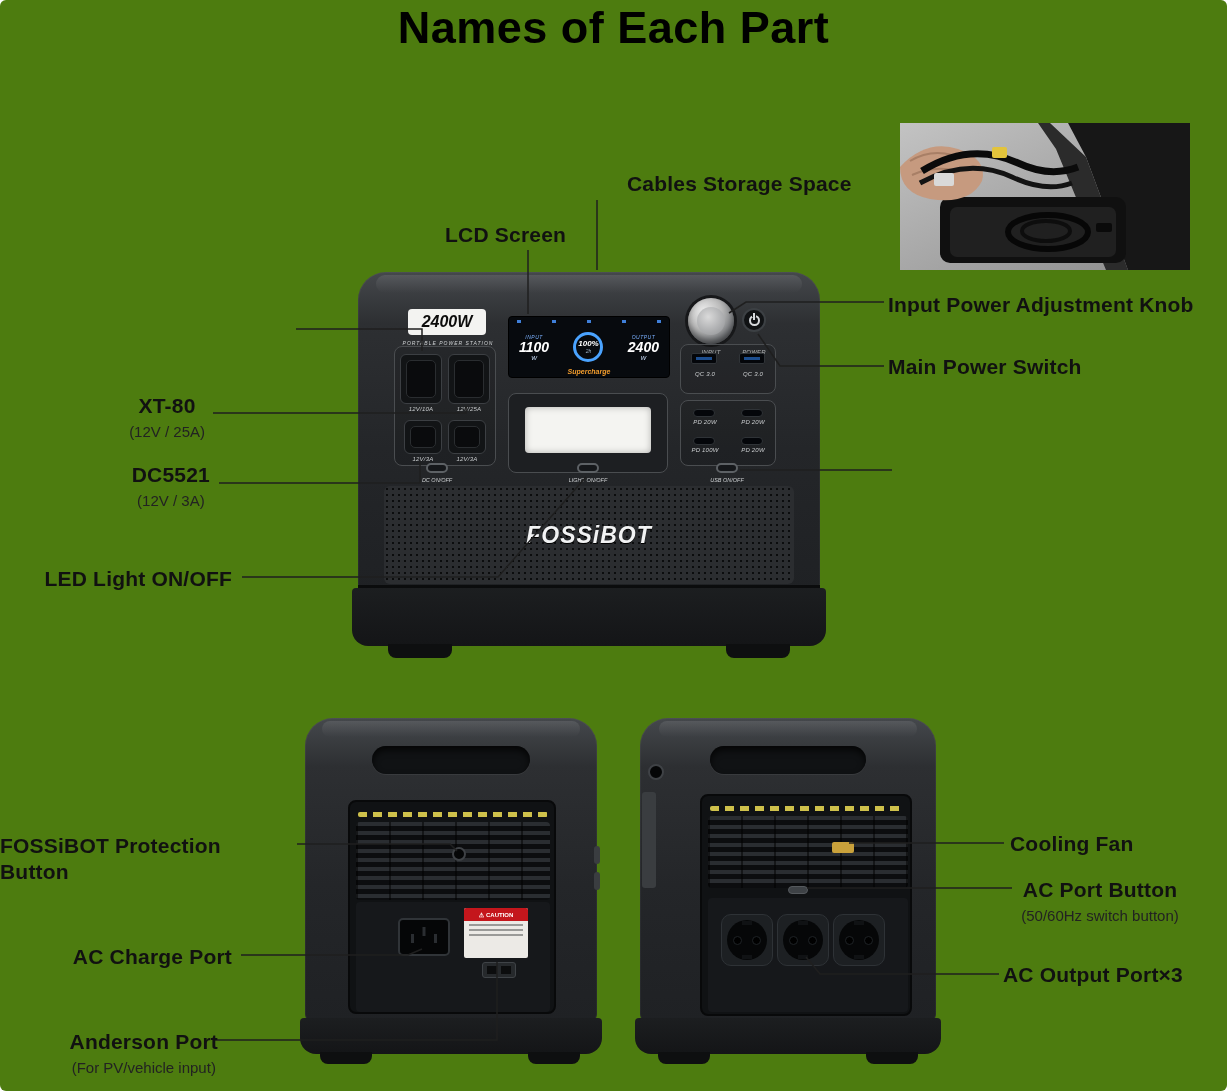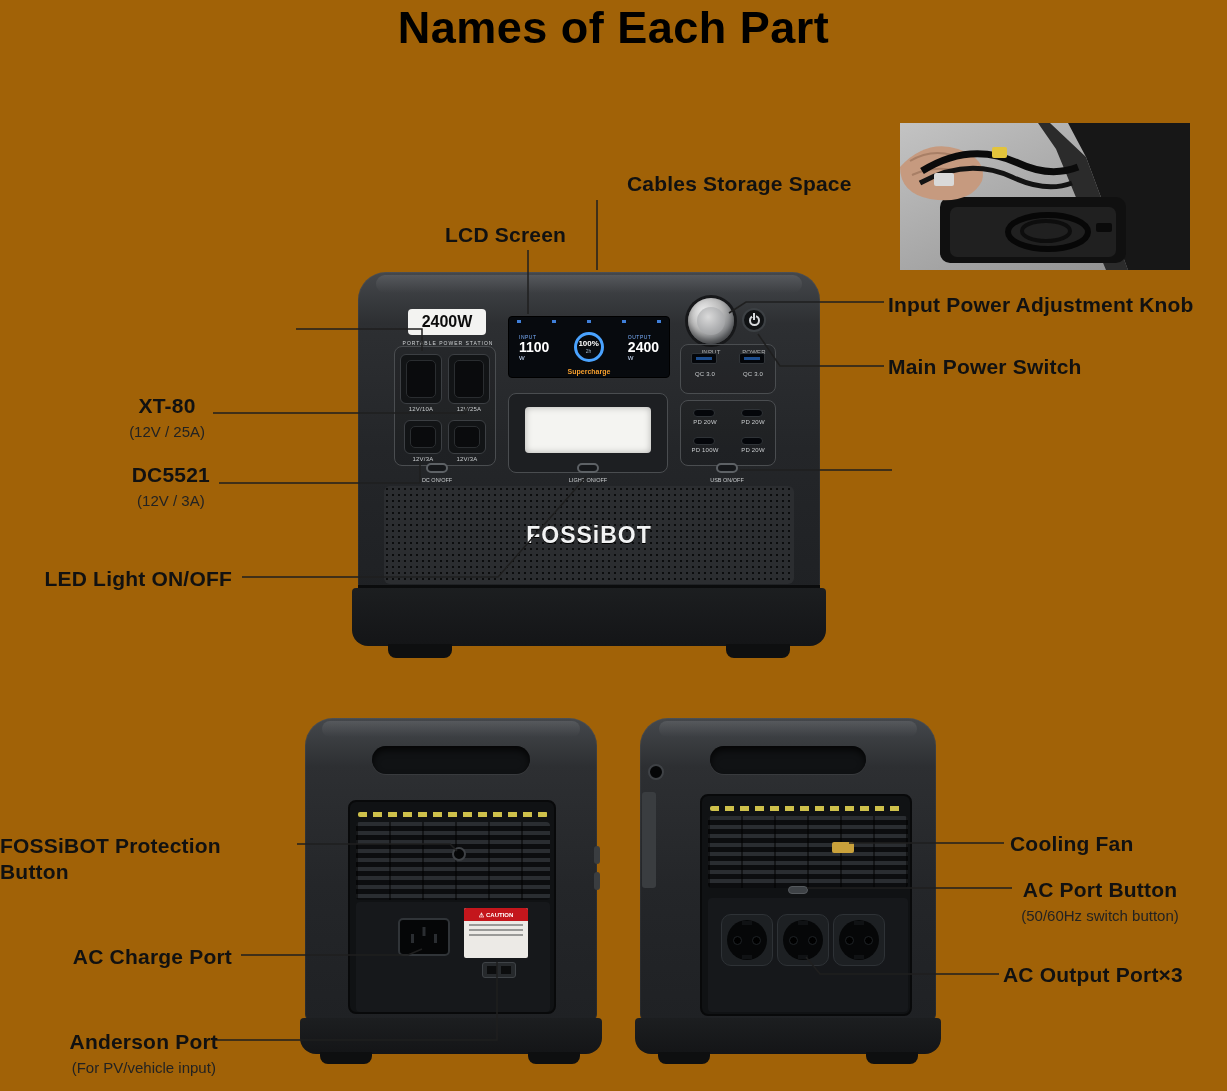--- a/index.html
+++ b/index.html
@@ -1,17 +1,17 @@
 <!DOCTYPE html>
 <html><head>
 <meta charset="utf-8">
 <style>
   html,body{margin:0;padding:0;background:#fff;}
-  .canvas{position:relative;width:1227px;height:1091px;background:#a16207;overflow:hidden;
-          font-family:"Liberation Sans",sans-serif;color:#141414;}
+  .canvas{position:relative;width:1227px;height:1091px;background:#4d7c0f;overflow:hidden;
+          font-family:"Liberation Sans",sans-serif;color:#141414;border-radius:6px;}
   .abs{position:absolute;}
 
   
   .callout{position:absolute;}
   .callout .main{font-size:21px;font-weight:600;line-height:26px;letter-spacing:.2px;color:#111;}
   .callout .sub{font-size:15px;font-weight:400;line-height:18px;margin-top:4px;color:#222;}
   .ta-c{text-align:center;}
   .title{position:absolute;left:0;right:0;top:2px;text-align:center;
          font-size:45px;font-weight:800;letter-spacing:.5px;color:#000;}
 
@@ -28,21 +28,21 @@
   .seam{position:absolute;background:#0b0c0d;}
   .handle{position:absolute;background:#101214;border-radius:14px;
           box-shadow:inset 0 4px 7px rgba(0,0,0,.75),0 1px 0 rgba(255,255,255,.06);}
 
   
   .badge{position:absolute;background:#f3f3f1;border-radius:4px;display:flex;align-items:center;justify-content:center;
          font-size:16px;font-weight:800;color:#0c0c0c;}
   .badge-sub{position:absolute;font-size:5px;letter-spacing:1px;color:#cfd2d4;text-align:center;}
   .lcd{position:absolute;background:#070a0e;border-radius:4px;border:1px solid #000;box-sizing:border-box;
        display:flex;align-items:center;justify-content:space-between;padding:0 10px;}
-  .lcd-col{display:flex;flex-direction:column;}
+  .lcd-col{display:flex;flex-direction:column;align-items:center;}
   .lcd-lab{font-size:5px;color:#7ab0ff;letter-spacing:.5px;}
   .lcd-val{font-size:14px;font-weight:700;color:#fff;line-height:15px;}
   .lcd-unit{font-size:6px;color:#cfe2ff;}
   .ring{width:30px;height:30px;border:3px solid #4aa3ff;border-radius:50%;box-sizing:border-box;
         display:flex;flex-direction:column;align-items:center;justify-content:center;}
   .ring .pct{font-size:8px;font-weight:700;color:#fff;line-height:8px;}
   .ring .tm{font-size:5px;color:#9fb3c8;line-height:6px;}
   .lcd-mode{position:absolute;left:0;right:0;bottom:2px;text-align:center;font-size:7px;color:#f59e2d;font-weight:700;}
   .lcd-icons{position:absolute;left:8px;right:8px;top:3px;display:flex;justify-content:space-between;}
   .lcd-icons i{width:4px;height:3px;background:#3f7fd9;display:block;}
@@ -128,21 +128,21 @@
       <rect x="196" y="100" width="16" height="9" rx="2" fill="#0a0a0a"></rect>
       <path d="M0,44 Q26,16 58,26 Q88,36 82,58 Q70,82 30,76 Q0,70 0,44 Z" fill="#c69a7f"></path>
       <path d="M10,38 Q30,26 52,32 M12,52 Q34,42 58,48" stroke="#a87f66" stroke-width="2" fill="none"></path>
       <path d="M22,48 Q70,18 118,40 Q150,55 178,44" stroke="#0b0b0b" stroke-width="7" fill="none"></path>
       <path d="M20,60 Q68,34 112,54 Q146,70 172,60" stroke="#131313" stroke-width="5" fill="none"></path>
       <rect x="92" y="24" width="15" height="11" rx="2" fill="#e3c43c"></rect>
       <rect x="34" y="50" width="20" height="13" rx="2" fill="#d9d9d9"></rect>
     </svg>
   </div>
 
-  <div class="abs" style="left:352px;top:268px;width:476px;height:396px;">
+  <div class="abs" style="left:352px;top:268px;width:476px;height:396px;font-style:italic;">
     <div class="unit-body" style="left:6px;top:4px;width:462px;height:320px;"></div>
     <div class="sheen" style="left:24px;top:7px;width:426px;height:18px;"></div>
 
     <div class="badge" style="left:56px;top:41px;width:78px;height:26px;">
       <span>2400W</span>
     </div>
     <div class="badge-sub" style="left:50px;top:72px;width:92px;">PORTABLE POWER STATION</div>
 
     <div class="lcd" style="left:156px;top:48px;width:162px;height:62px;">
       <div class="lcd-icons">

